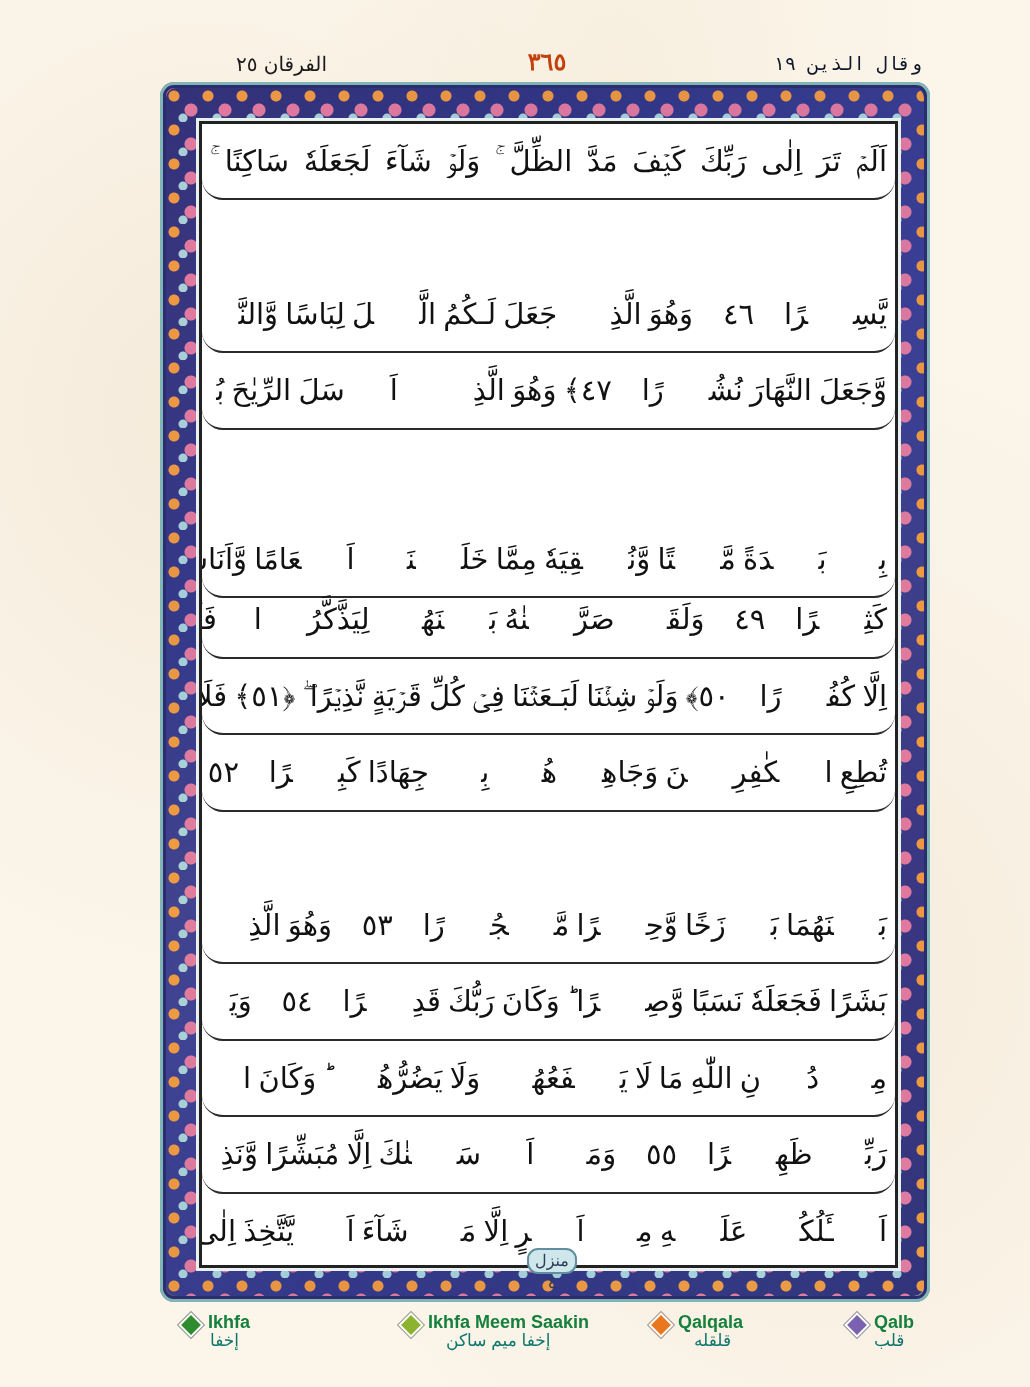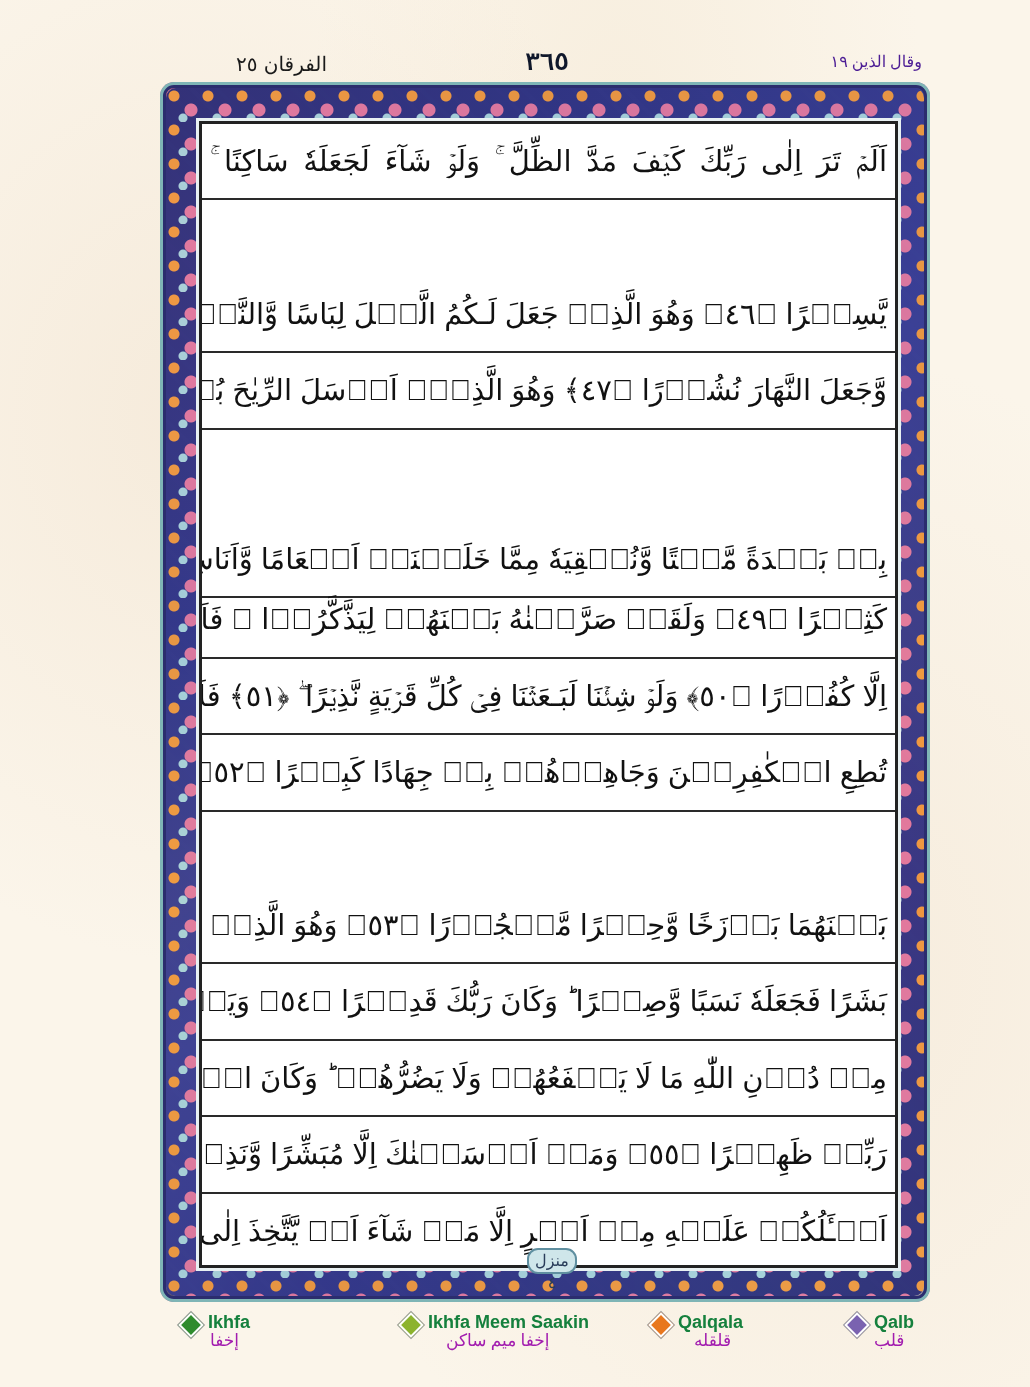--- a/index.html
+++ b/index.html
@@ -6,22 +6,22 @@
   body{
     width:1030px;height:1387px;position:relative;overflow:hidden;
     background:#fbf5ea;
     background-image:
       radial-gradient(ellipse at 20% 30%, rgba(235,215,190,0.35) 0%, rgba(251,245,234,0) 40%),
       radial-gradient(ellipse at 80% 70%, rgba(235,215,190,0.30) 0%, rgba(251,245,234,0) 45%),
       radial-gradient(ellipse at 60% 10%, rgba(240,225,200,0.35) 0%, rgba(251,245,234,0) 35%);
     font-family:"DejaVu Sans", sans-serif;
   }
   .header{position:absolute;left:160px;top:52px;width:770px;height:32px;}
-  .hdr-right{position:absolute;right:8px;top:0;font-family:Liberation Serif, serif;font-size:16px;color:#4c1d95;direction:rtl;}
-  .hdr-center{position:absolute;left:4px;right:0;top:-4px;text-align:center;font-family:Liberation Mono, monospace;font-weight:bold;font-size:24px;color:#0f172a;}
+  .hdr-right{position:absolute;right:8px;top:0;font-family:Liberation Mono, monospace;font-size:19px;color:#0f172a;direction:rtl;}
+  .hdr-center{position:absolute;left:4px;right:0;top:-4px;text-align:center;font-family:Liberation Serif, serif;font-weight:bold;font-size:24px;color:#c2410c;}
   .hdr-left{position:absolute;left:48px;top:0;font-family:"DejaVu Serif", serif;font-size:20px;color:#1a1a1a;direction:rtl;margin-left:28px;}
 
   .frame{
     position:absolute;left:160px;top:82px;width:770px;height:1220px;
     border-radius:14px;
     background:
       repeating-linear-gradient(45deg, rgba(255,255,255,0) 0 14px, rgba(255,255,255,0.08) 14px 18px),
       conic-gradient(from 0deg at 50% 50%, #2a2e7a, #3b4aa0, #e59a3c, #d94f63, #8fc0c9, #2a2e7a, #f2c85a, #3b4aa0, #e0758c, #2a2e7a);
     box-shadow:inset 0 0 0 3px #7fb5b6, inset 0 0 0 6px #2b2d6e;
   }
@@ -36,37 +36,37 @@
   }
   .inner-box{
     position:absolute;left:199px;top:121px;width:699px;height:1147px;
     background:#ffffff;border:3px solid #222;box-sizing:border-box;
     box-shadow:0 0 0 3px #e8f0f2;
   }
   .line{
     position:absolute;left:0;right:0;height:76.4px;
     border-bottom:2px solid #2a2a2a;box-sizing:border-box;
     direction:rtl;text-align:justify;text-align-last:justify;
-    font-family:Liberation Sans, sans-serif;font-size:29px;line-height:74px;
-    padding:0 8px;color:#111;white-space:nowrap;overflow:hidden;
+    font-family:Liberation Serif, serif;font-size:29px;line-height:74px;
+    padding:0 8px;color:#111;white-space:nowrap;overflow:hidden;border-radius:21px;
   }
   .line:last-child{border-bottom:none;}
   .manzil{
     position:absolute;left:527px;top:1248px;width:46px;height:22px;
     border-radius:11px;background:#cfe6ea;border:2px solid #5f8fa0;
     font-family:"DejaVu Serif", serif;font-size:16px;line-height:22px;text-align:center;color:#2a3d5a;direction:rtl;
   }
   .legend{position:absolute;left:0;top:1312px;width:1030px;height:70px;}
   .legend-item{position:absolute;top:0;}
   .diamond{
     position:absolute;left:0;top:4px;width:14px;height:14px;transform:rotate(45deg);
     border:2px solid #fff;box-shadow:0 0 0 1px #999;
   }
   .legend-en{position:absolute;left:26px;top:0;font-family:"Liberation Sans", sans-serif;font-weight:bold;font-size:18px;color:#15803d;white-space:nowrap;}
-  .legend-ar{position:absolute;top:18px;font-family:Liberation Serif, serif;font-size:17px;color:#a21caf;white-space:nowrap;direction:rtl;}
+  .legend-ar{position:absolute;top:18px;font-family:Liberation Sans, sans-serif;font-size:17px;color:#0f766e;white-space:nowrap;direction:rtl;}
 </style>
 </head>
 <body>
 
 <div class="header">
   <span class="hdr-left">الفرقان ٢٥</span>
   <span class="hdr-center">٣٦٥</span>
   <span class="hdr-right">وقال الذين ١٩</span>
 </div>
 

